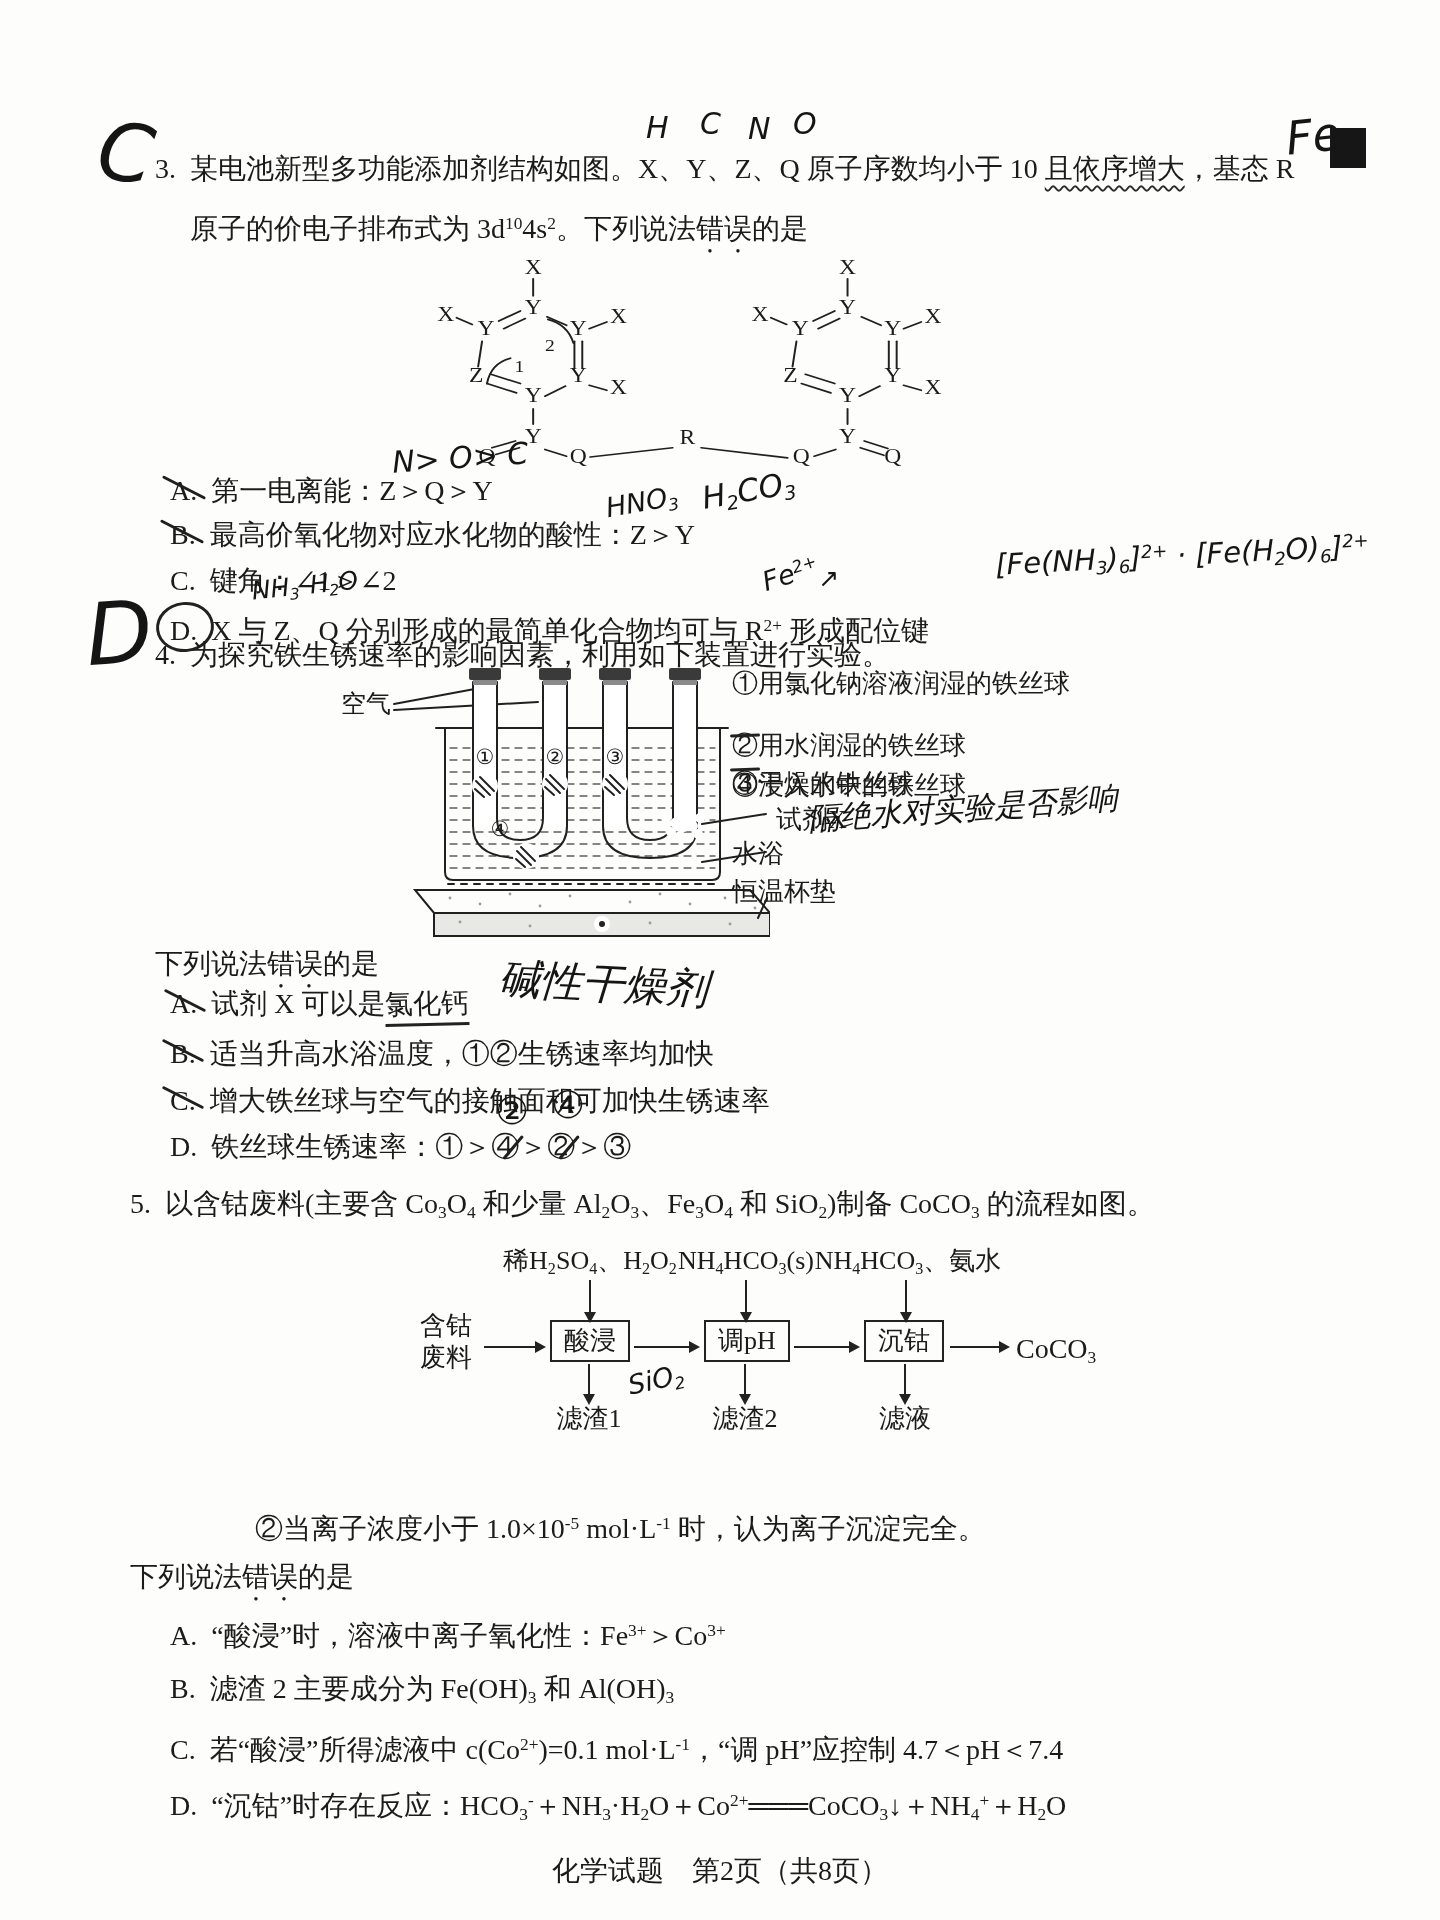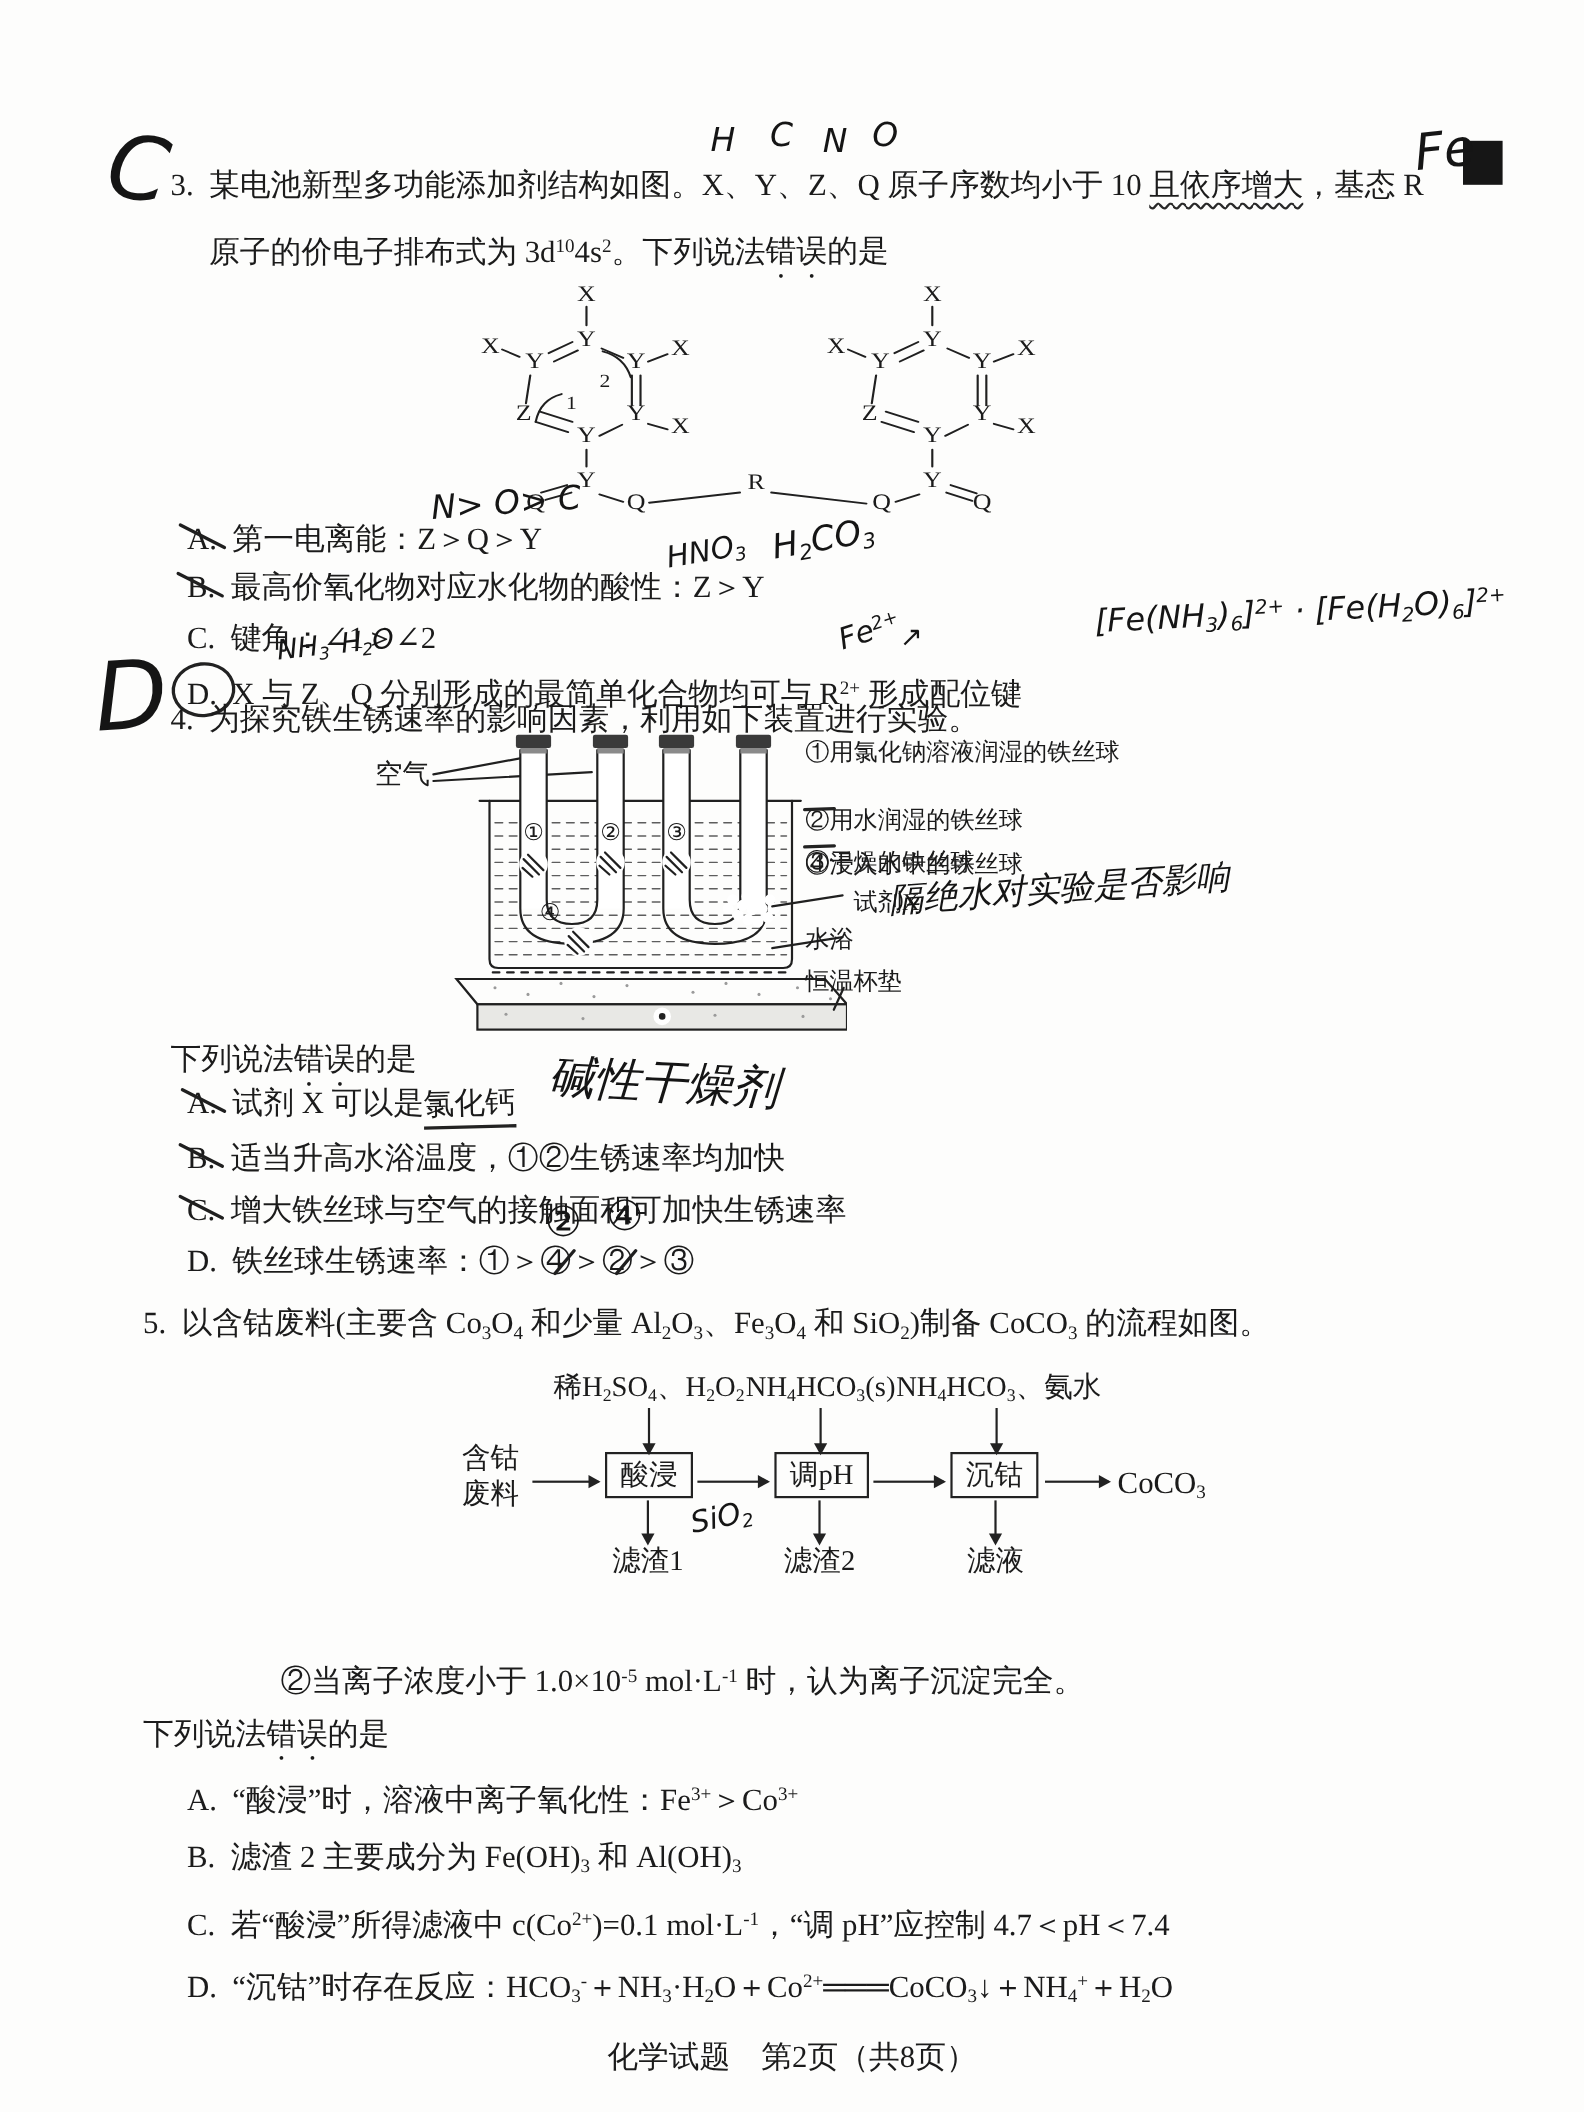--- a/index.html
+++ b/index.html
@@ -23,21 +23,21 @@
   .wl{stroke:#5d5d5d !important;stroke-width:1.3 !important;stroke-dasharray:7 6;}
   .glass{fill:#fff;stroke:none;}
   .fbox{position:absolute;border:2px solid #222;font-size:26px;padding:3px 12px;line-height:32px;
         white-space:nowrap;}
   .harrow{position:absolute;height:2px;background:#222;}
   .harrow::after{content:'';position:absolute;right:-2px;top:-5px;border-left:11px solid #222;
         border-top:6px solid transparent;border-bottom:6px solid transparent;}
   .varrow{position:absolute;width:2px;background:#222;}
   .varrow::after{content:'';position:absolute;left:-5px;bottom:-9px;border-top:11px solid #222;
         border-left:6px solid transparent;border-right:6px solid transparent;}
-  .legend{position:absolute;font-size:22px;white-space:nowrap;line-height:32px;}
+  .legend{position:absolute;font-size:26px;white-space:nowrap;line-height:32px;}
   .ctr{transform:translateX(-50%);}
 </style>
 </head>
 <body>
 
 <div id="page">
 
   <div class="corner-square" style="left:1330px;top:128px;width:36px;height:40px;"></div>
 
   <span class="hw" style="left:98px;top:112px;font-size:80px;transform:rotate(8deg);font-weight:300;">C</span>

